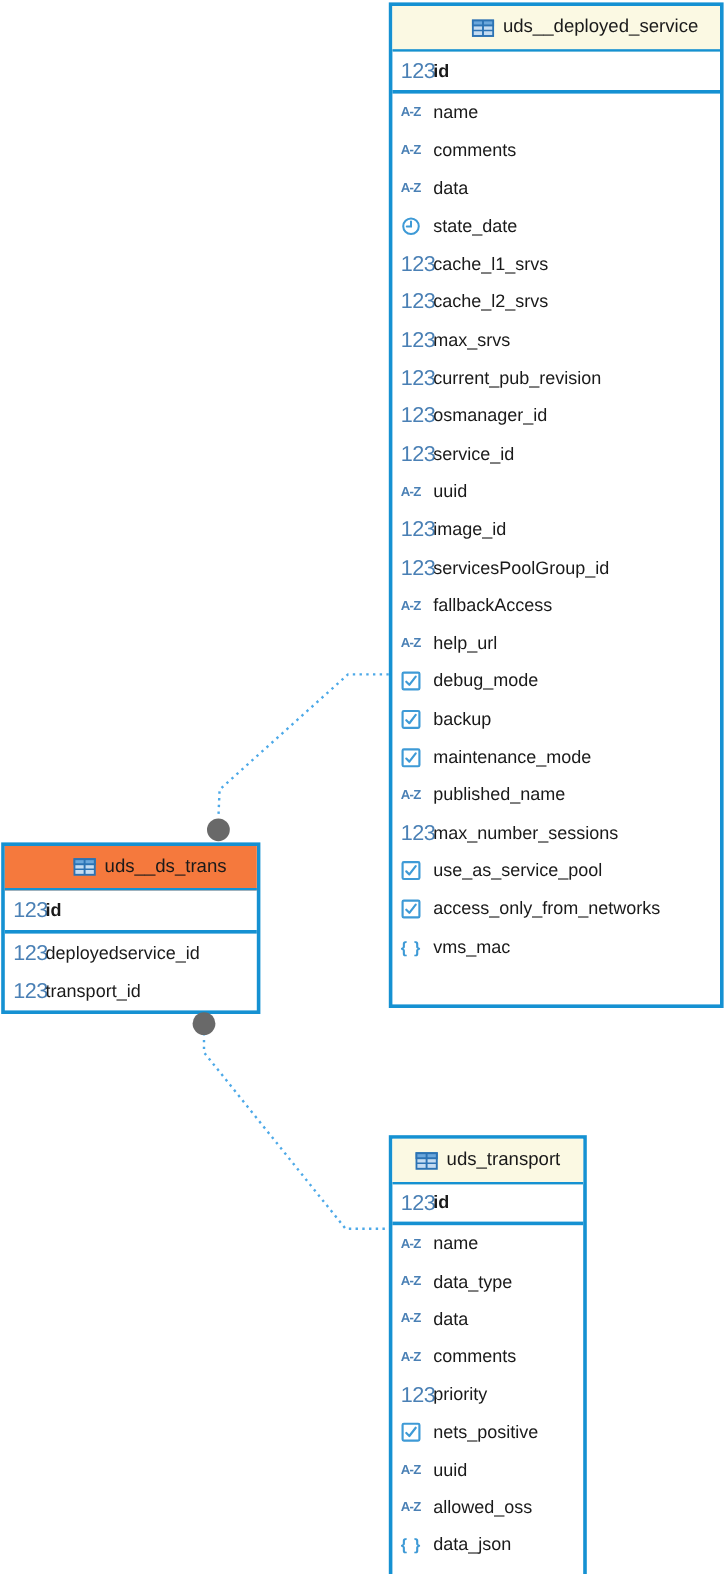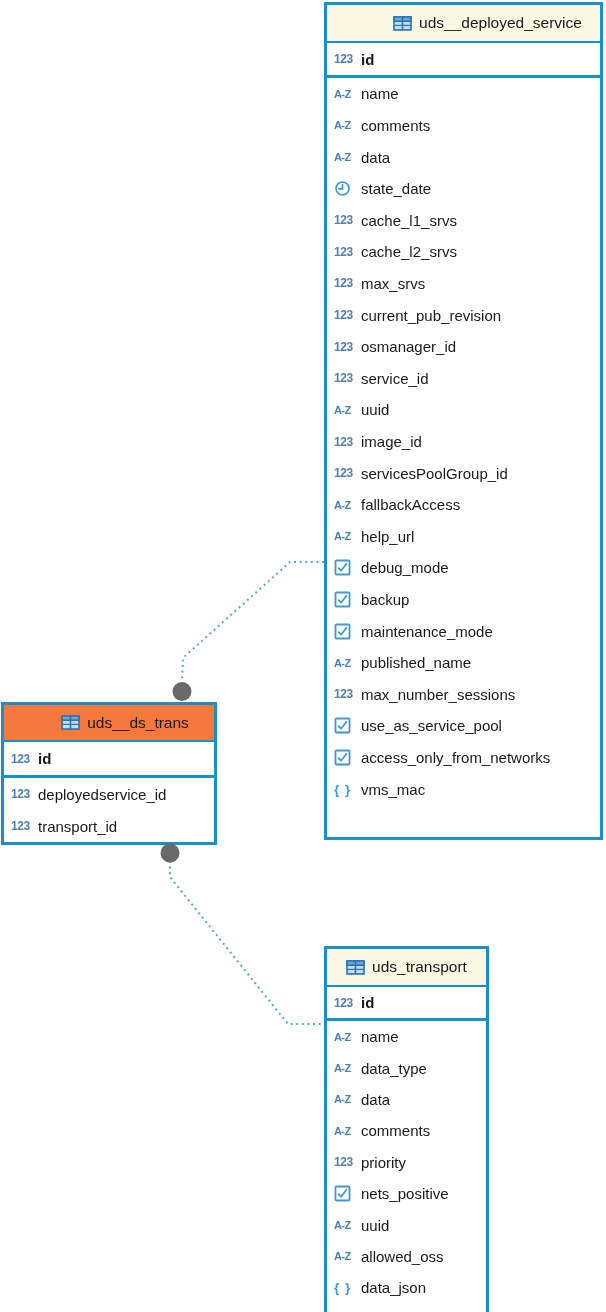--- a/index.html
+++ b/index.html
@@ -22,21 +22,21 @@
   .row{
     display:flex;align-items:center;padding-left:7px;
     font-size:15px;color:var(--text,#1a1a1a);white-space:nowrap;
   }
   .row.pk .cname{font-weight:bold;}
   .tic{
     flex:0 0 27px;width:27px;display:inline-flex;align-items:center;
     justify-content:flex-start;user-select:none;
   }
   .tic.num{
-    font-size:12px;font-weight:700;letter-spacing:-0.4px;
+    font-size:18px;font-weight:400;letter-spacing:-0.4px;
     color:var(--type-icon-blue,#4a80b5);
   }
   .tic.az{
     font-size:11px;font-weight:700;letter-spacing:-0.6px;
     color:var(--type-icon-blue,#4a80b5);
   }
   .tic.br{
     font-size:13.5px;font-weight:600;letter-spacing:1px;
     color:var(--glyph-icon-blue,#3e9ad6);
   }

